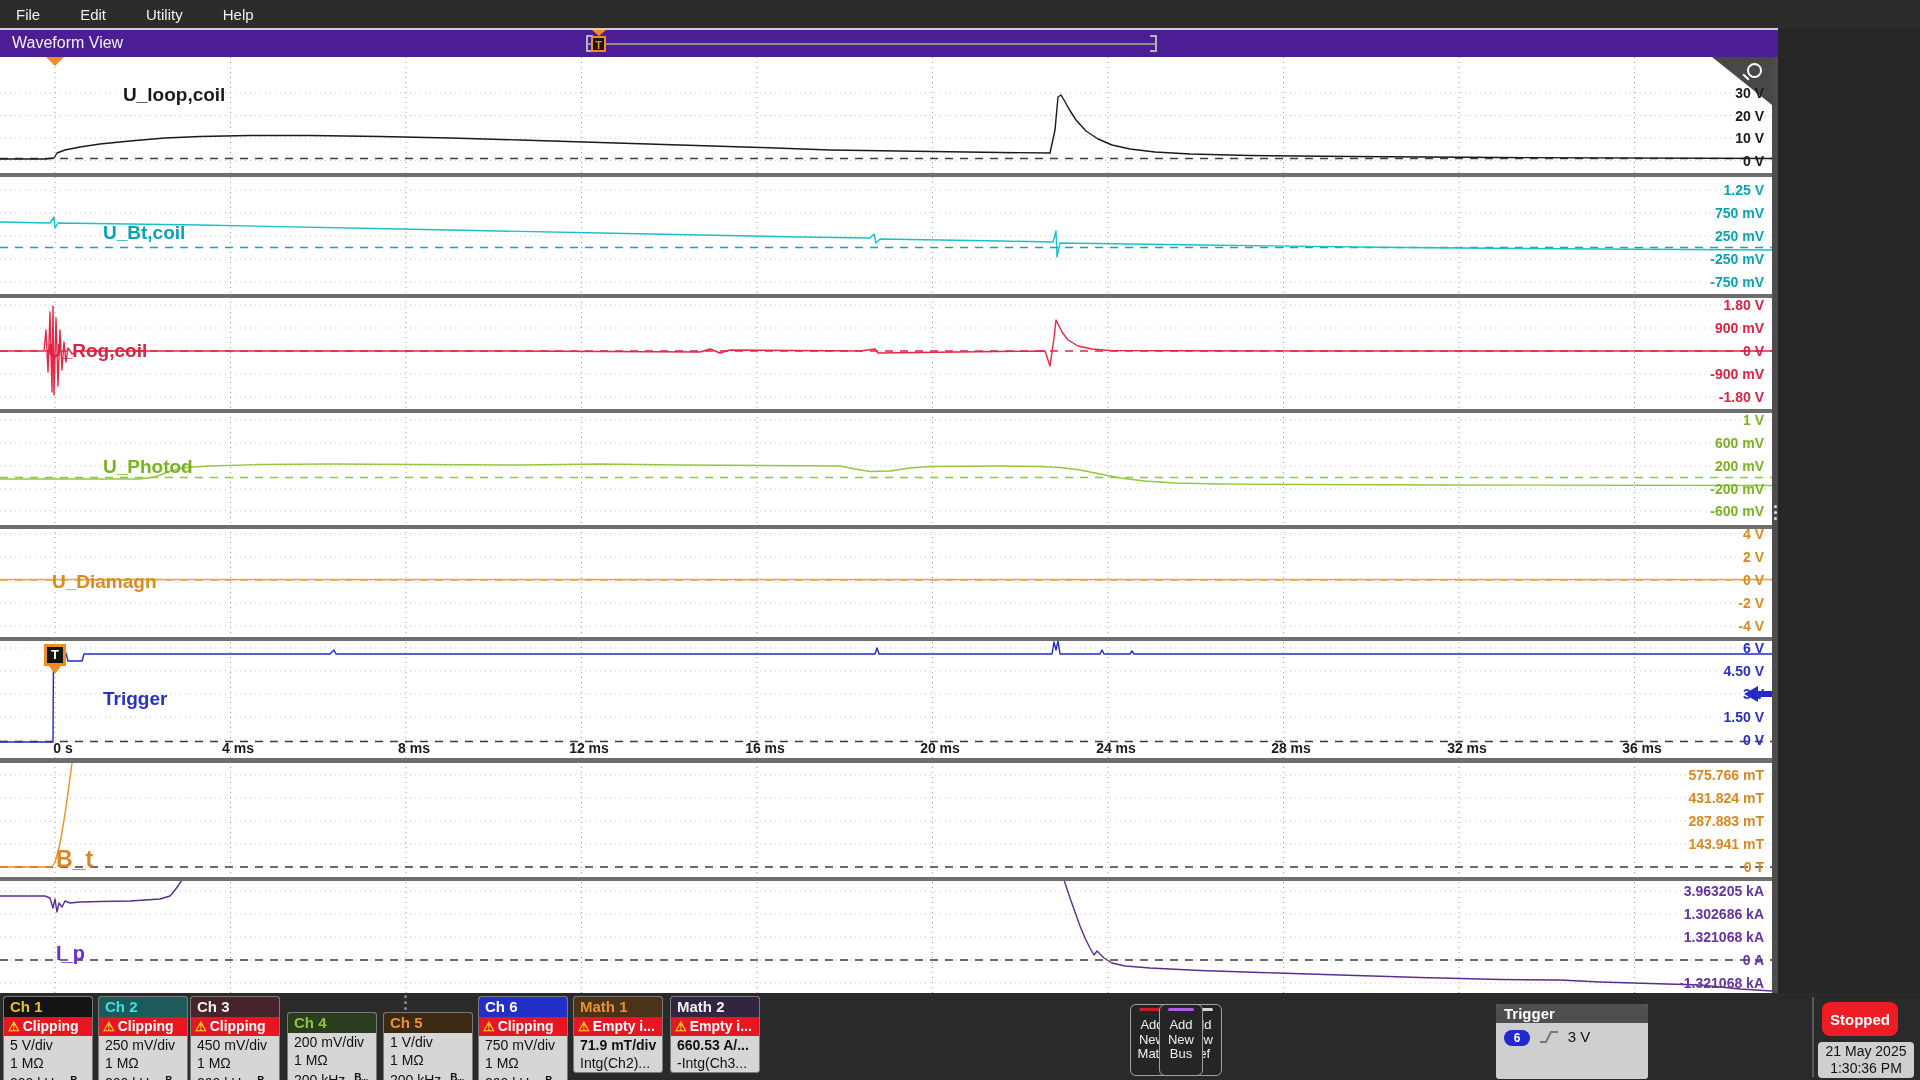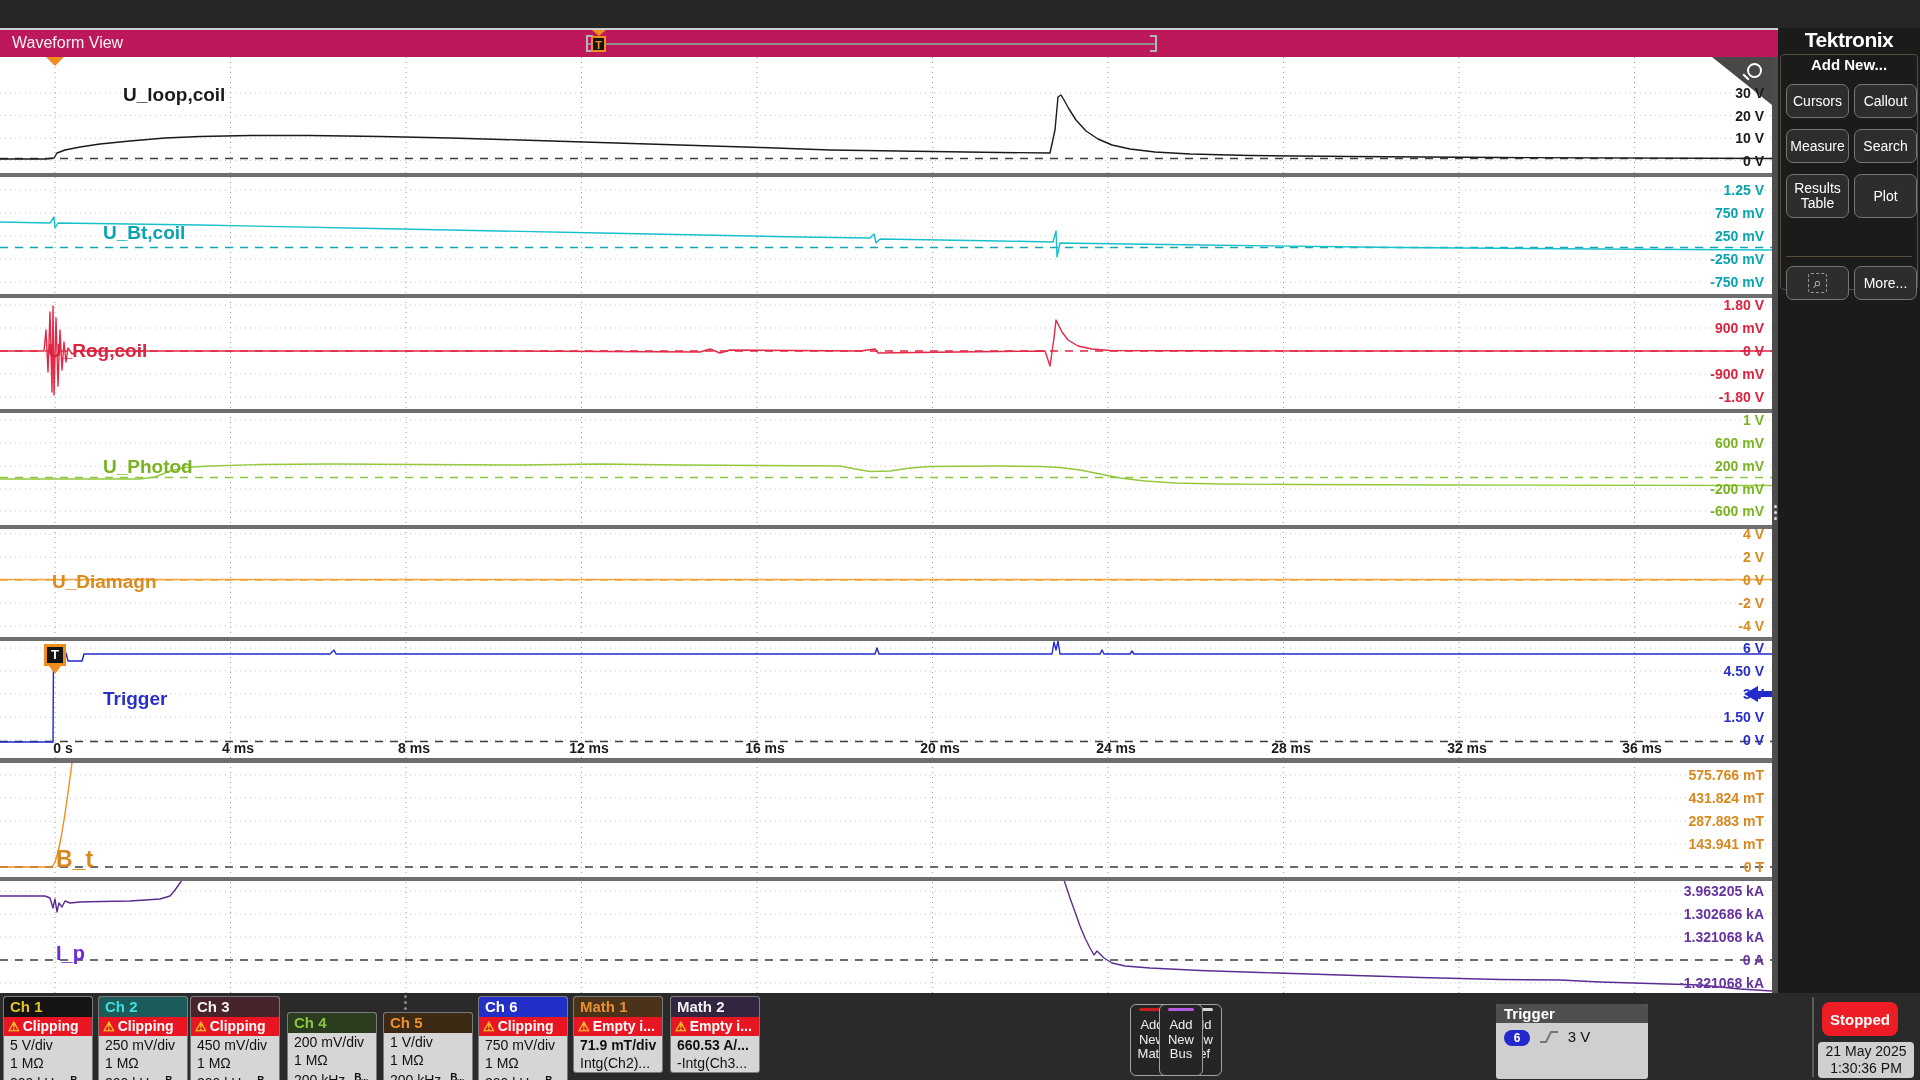--- a/index.html
+++ b/index.html
@@ -5,21 +5,21 @@
   html,body{margin:0;padding:0;background:#111;}
   #app{position:relative;width:1920px;height:1080px;background:#262626;overflow:hidden;
        font-family:"Liberation Sans",sans-serif;-webkit-font-smoothing:antialiased;}
 
   
   #menubar{position:absolute;left:0;top:0;width:1920px;height:28px;background:#2c2c2c;
            display:flex;align-items:center;gap:40px;padding-left:16px;box-sizing:border-box;}
   .menu-item{color:#f0f0f0;font-size:15px;cursor:default;}
 
   
-  #titlebar{position:absolute;left:0;top:28px;width:1778px;height:29px;background:#be185d;
+  #titlebar{position:absolute;left:0;top:28px;width:1778px;height:29px;background:#4c1d95;
             border-top:2px solid #cfcfcf;box-sizing:border-box;}
   #view-title{position:absolute;left:12px;top:4px;color:#f2f2f2;font-size:16px;}
   #hpos-line{position:absolute;left:586px;top:13px;width:571px;height:2px;background:#8f8f8f;}
   .bracket{position:absolute;top:5px;width:7px;height:17px;border-top:2px solid #b4b4b4;border-bottom:2px solid #b4b4b4;box-sizing:border-box;}
   #bracket-l{left:586px;border-left:2px solid #b4b4b4;}
   #bracket-r{left:1150px;border-right:2px solid #b4b4b4;}
   #hpos-flag{position:absolute;left:591px;top:6px;width:15px;height:16px;background:#141414;
              border:2px solid #ef8d1f;color:#ef8d1f;font-size:11px;font-weight:bold;
              text-align:center;line-height:15px;box-sizing:border-box;}
   #hpos-flag-tri{position:absolute;left:592px;top:0px;width:0;height:0;
@@ -94,20 +94,26 @@
   .rp-btn{position:absolute;width:63px;height:34px;background:#2d2d2d;border:1px solid #757575;border-radius:7px;
           color:#fff;font-size:14px;display:flex;align-items:center;justify-content:center;text-align:center;line-height:1.05;box-sizing:border-box;}
   #rp-divider{position:absolute;left:8px;top:228px;width:126px;height:1px;background:#574e40;}
   .zr{border:1px dashed #9a9a9a;border-radius:3px;padding:1px 4px;font-size:15px;color:#cfcfcf;}
 </style>
 </head>
 <body>
 
 <div id="app">
 
+  <div id="menubar">
+    <span class="menu-item">File</span>
+    <span class="menu-item">Edit</span>
+    <span class="menu-item">Utility</span>
+    <span class="menu-item">Help</span>
+  </div>
 
   <div id="titlebar">
     <span id="view-title">Waveform View</span>
     <div id="hpos-line"></div>
     <div id="bracket-l" class="bracket"></div>
     <div id="bracket-r" class="bracket"></div>
     <div id="hpos-flag-tri"></div>
     <div id="hpos-flag">T</div>
   </div>
 
@@ -412,32 +418,16 @@
   </div>
 
 
   <div id="bb-divider"></div>
   <div id="stopped-btn">Stopped</div>
   <div id="datetime-box">
     <div>21 May 2025</div>
     <div>1:30:36 PM</div>
   </div>
 
-  <div id="right-panel">
-    <div id="brand">Tektronix</div>
-    <div id="addnew-box"></div>
-    <div id="addnew-header">Add New...</div>
-    <div class="rp-btn" style="left:8px;top:56px;">Cursors</div>
-    <div class="rp-btn" style="left:76px;top:56px;">Callout</div>
-    <div class="rp-btn" style="left:8px;top:101px;">Measure</div>
-    <div class="rp-btn" style="left:76px;top:101px;">Search</div>
-    <div class="rp-btn" style="left:8px;top:146px;height:44px;">Results Table</div>
-    <div class="rp-btn" style="left:76px;top:146px;height:44px;">Plot</div>
-    <div id="rp-divider"></div>
-    <div class="rp-btn" style="left:8px;top:238px;">
-        <span class="zr">⌕</span>
-      </div>
-    <div class="rp-btn" style="left:76px;top:238px;">More...</div>
-  </div>
 <div class="addnew-btn" style="left: 1130px;">Add New Math<span class="accent" style="background: rgb(200, 29, 29);"></span></div>
     <div class="addnew-btn" style="left: 1178px;">Add New Ref<span class="accent" style="background: rgb(216, 216, 216);"></span></div>
     <div class="addnew-btn" style="left: 1159px;">Add New Bus<span class="accent" style="background: rgb(179, 92, 224);"></span></div>
   </div>
 
 </body></html>

